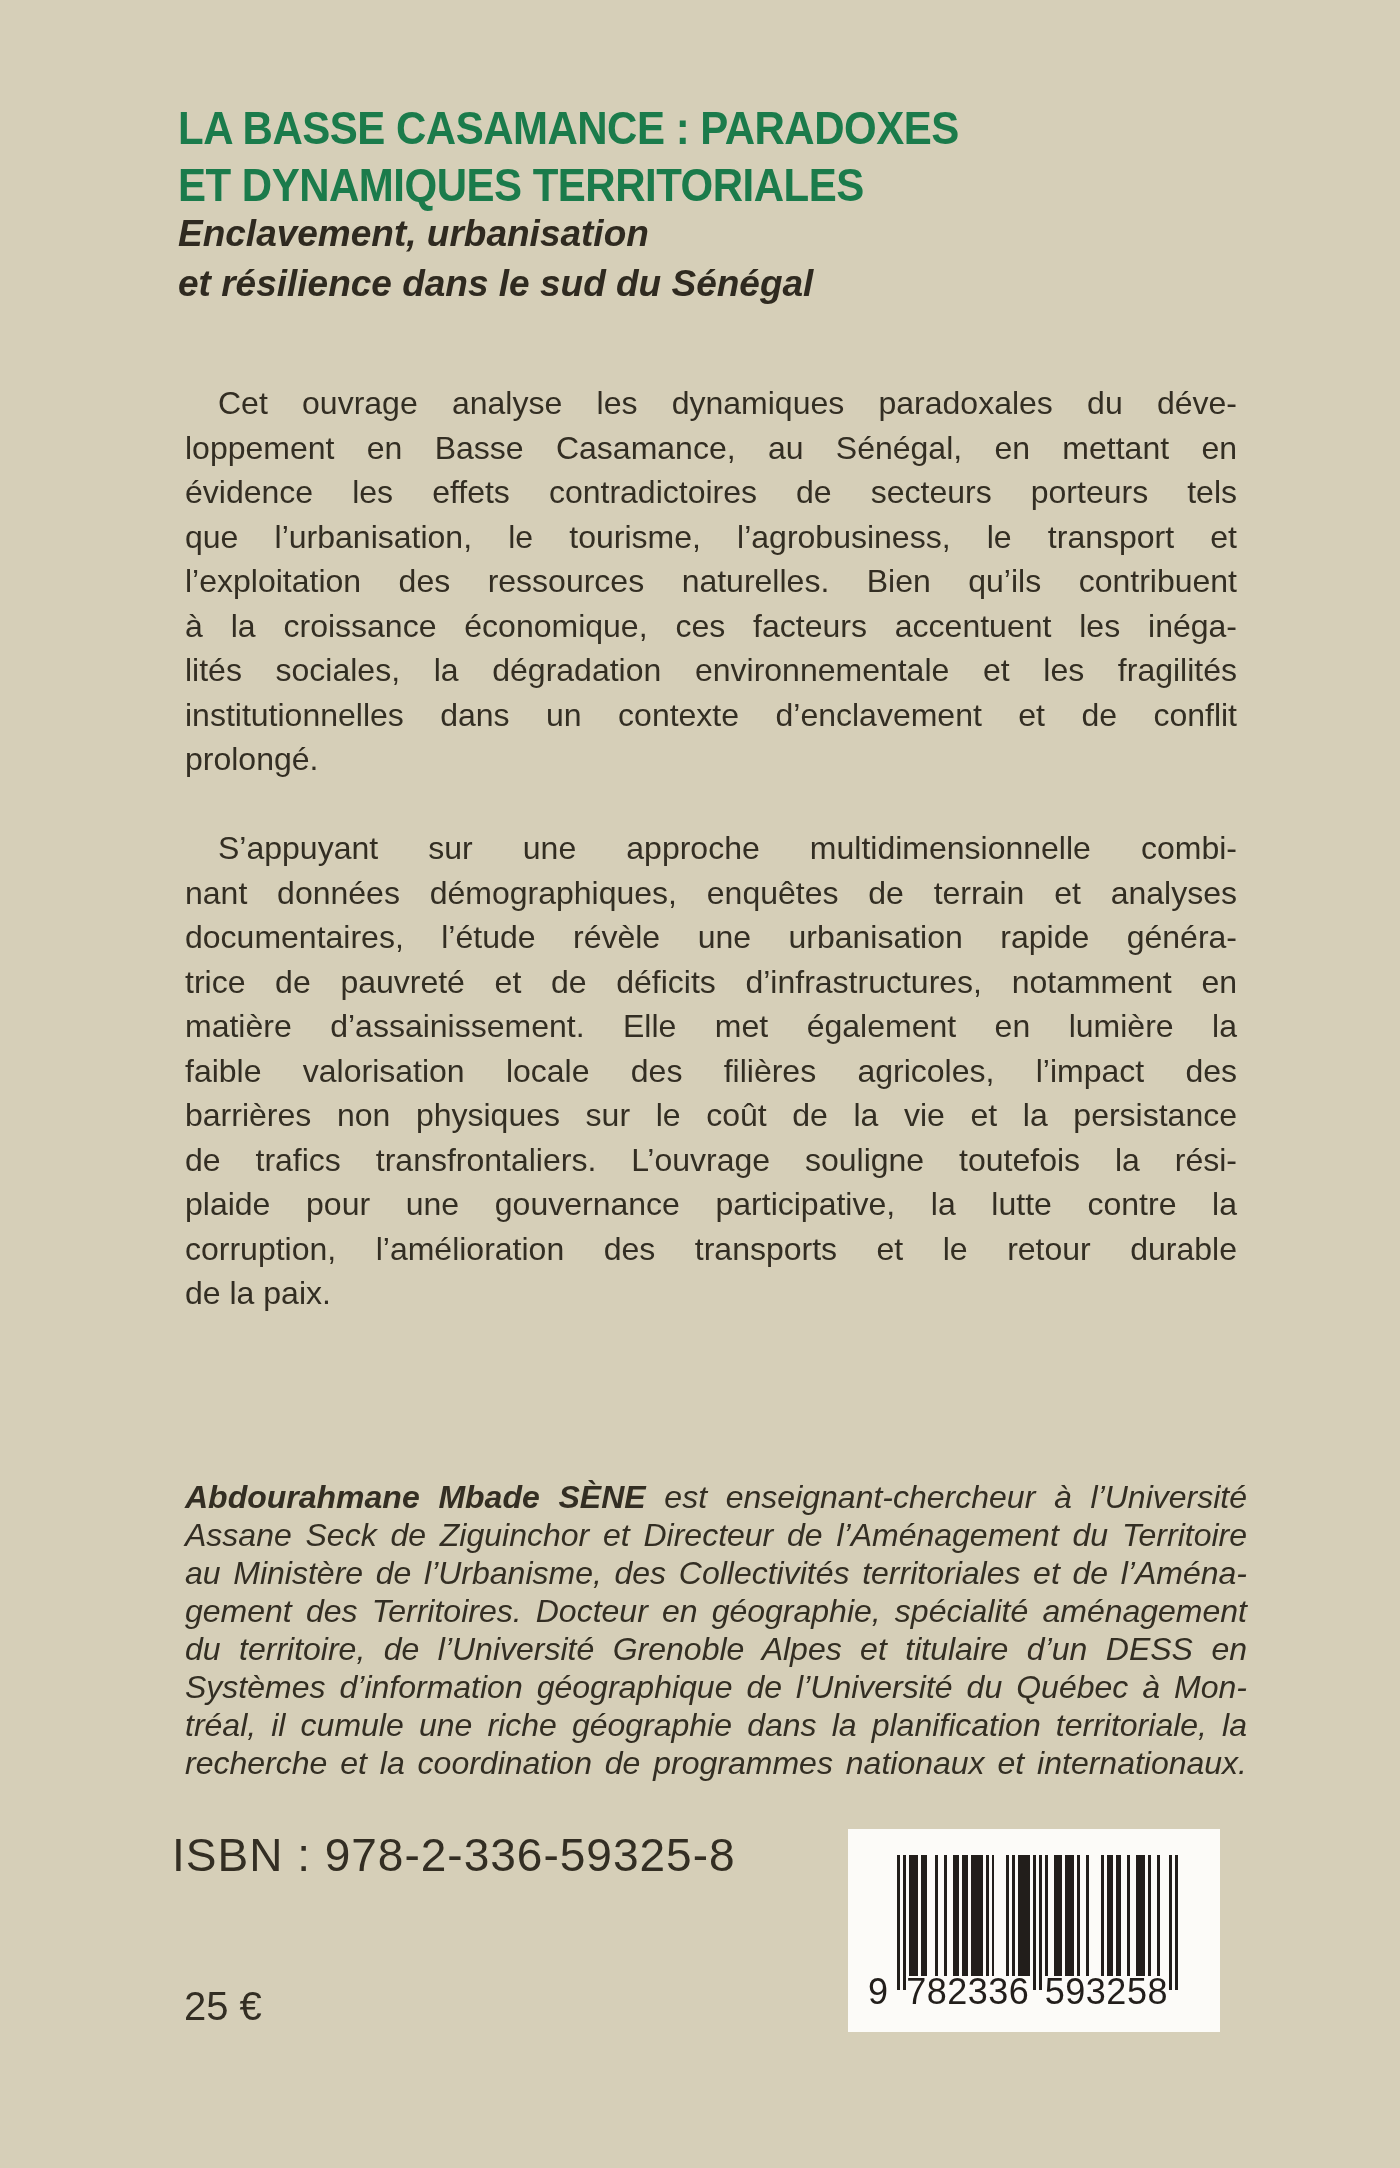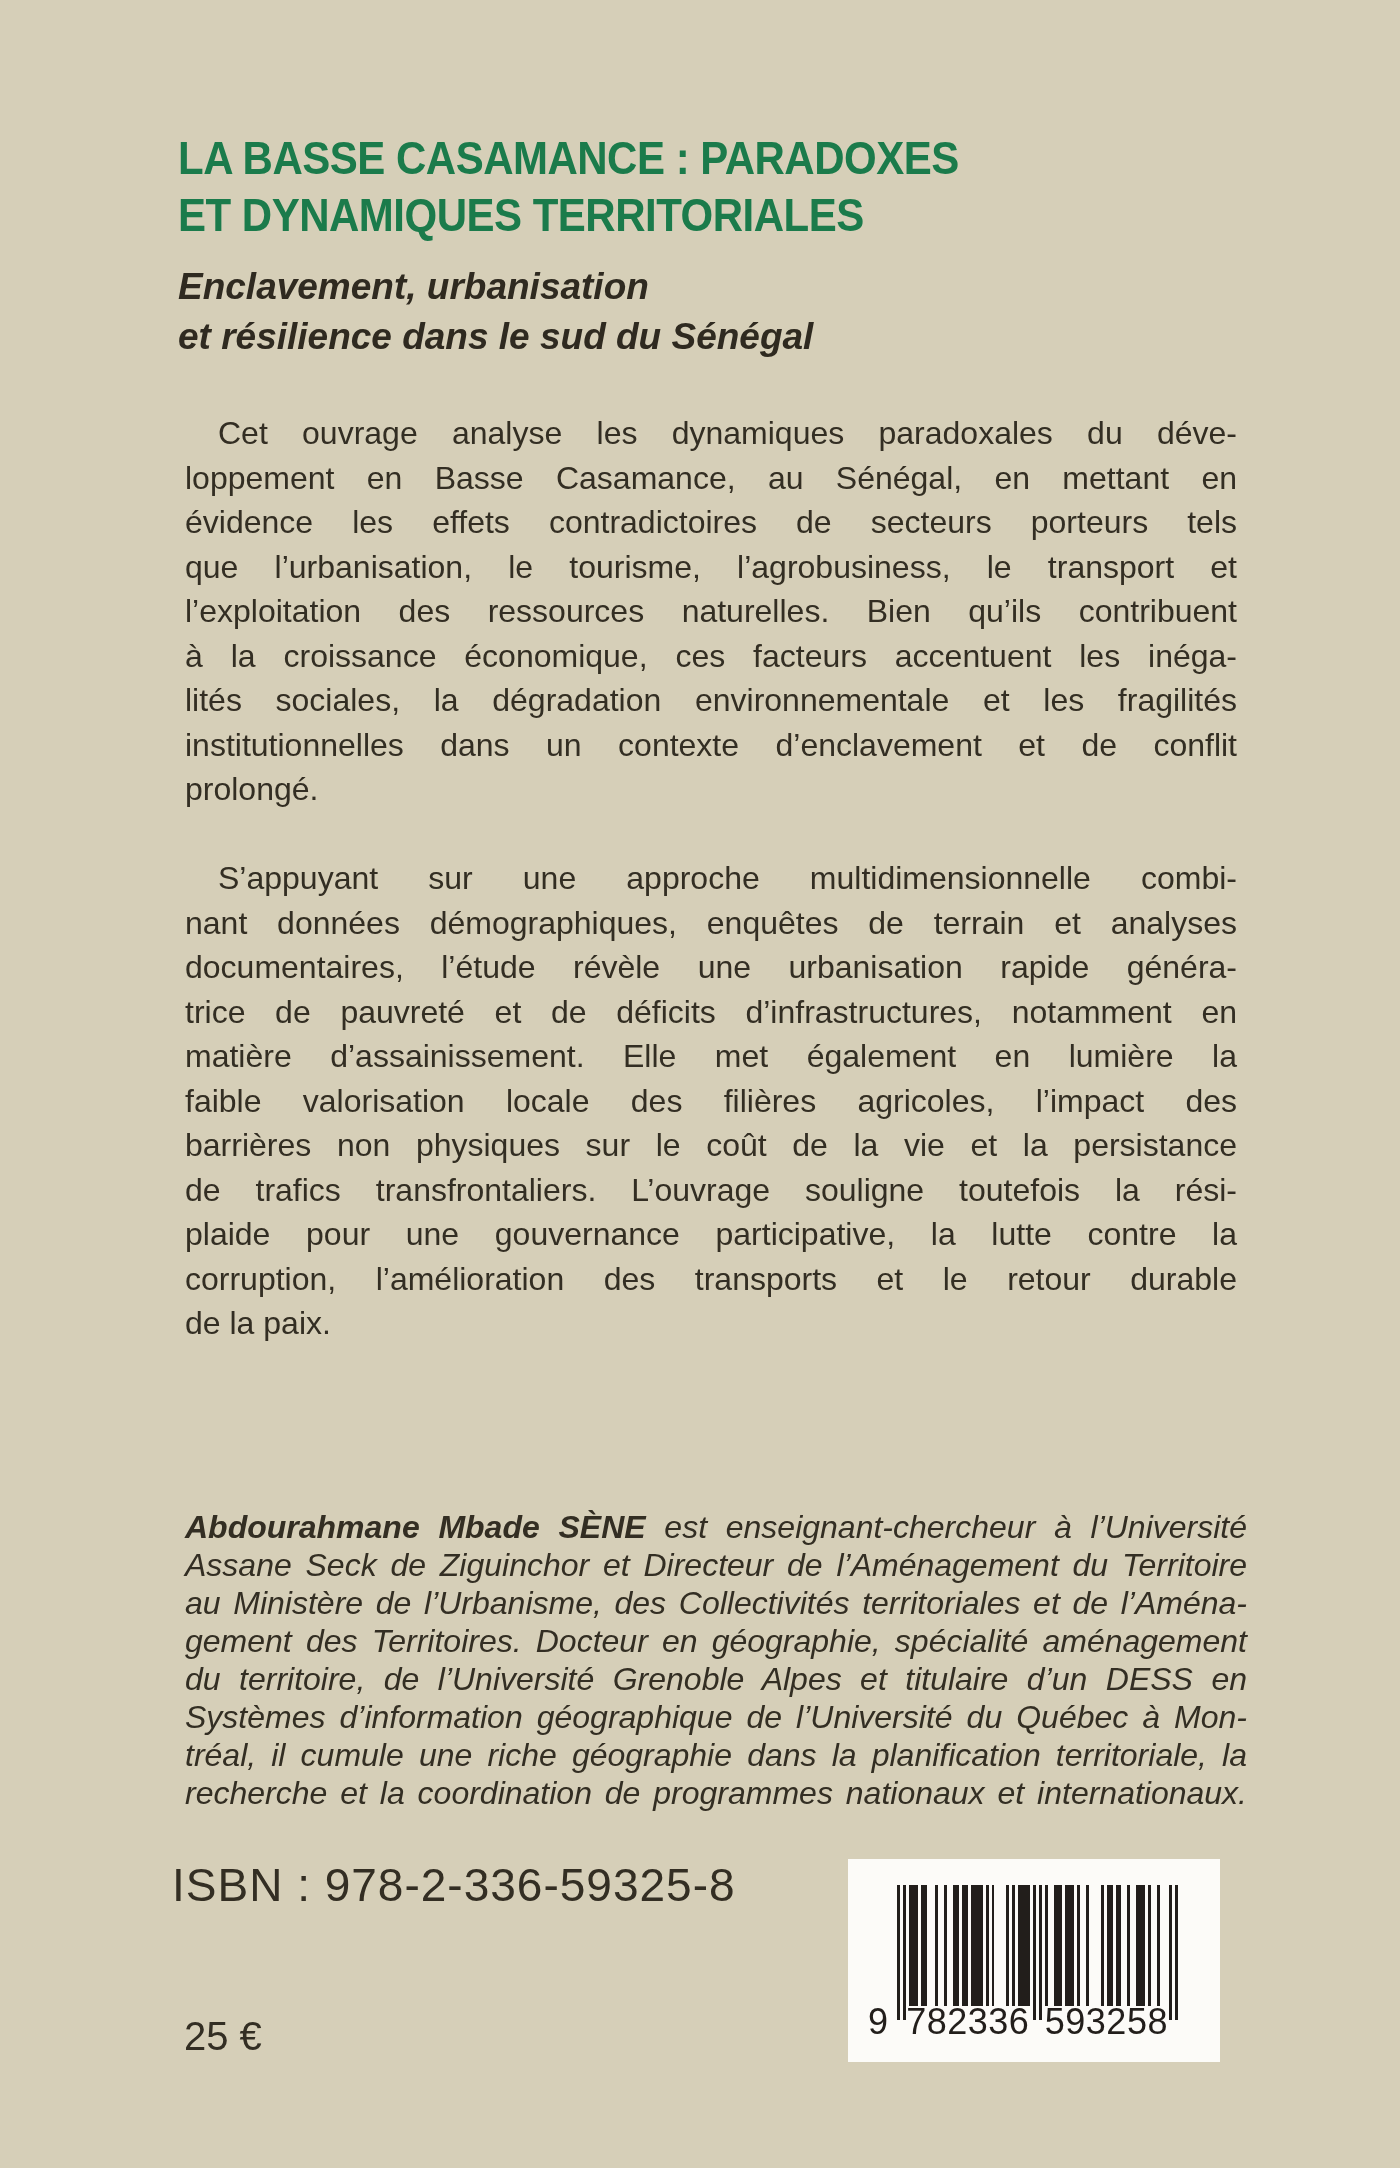--- a/index.html
+++ b/index.html
@@ -3,30 +3,30 @@
 <meta charset="utf-8">
 <style>
   html,body{margin:0;padding:0;}
   body{
     width:1400px;height:2168px;position:relative;
     background:#d6cfb8;
     font-family:"Liberation Sans",sans-serif;
     color:#332e23;
     overflow:hidden;
   }
-  .abs{position:absolute;margin-top:30px;}
+  .abs{position:absolute;}
 
   
   .title-block{left:178px;top:98px;line-height:57px;}
   .title-line{
     font-weight:bold;font-size:42px;letter-spacing:-0.5px;
     color:#1b7b4b;
     transform:scaleY(1.08);transform-origin:left top;
   }
-  .subtitle-block{left:178px;top:232px;line-height:50px;}
+  .subtitle-block{left:178px;top:209px;line-height:50px;}
   .subtitle-line{font-style:italic;font-weight:bold;font-size:37px;color:#2f2a20;}
 
   
   .para{width:1052px;left:185px;font-size:32px;line-height:44.5px;}
   .para1{top:381px;}
   .para2{top:826px;}
   .jline{text-align:justify;text-align-last:justify;white-space:normal;}
   .jline.first{text-indent:33px;}
   .jline.lastline{text-align-last:left;}
 

